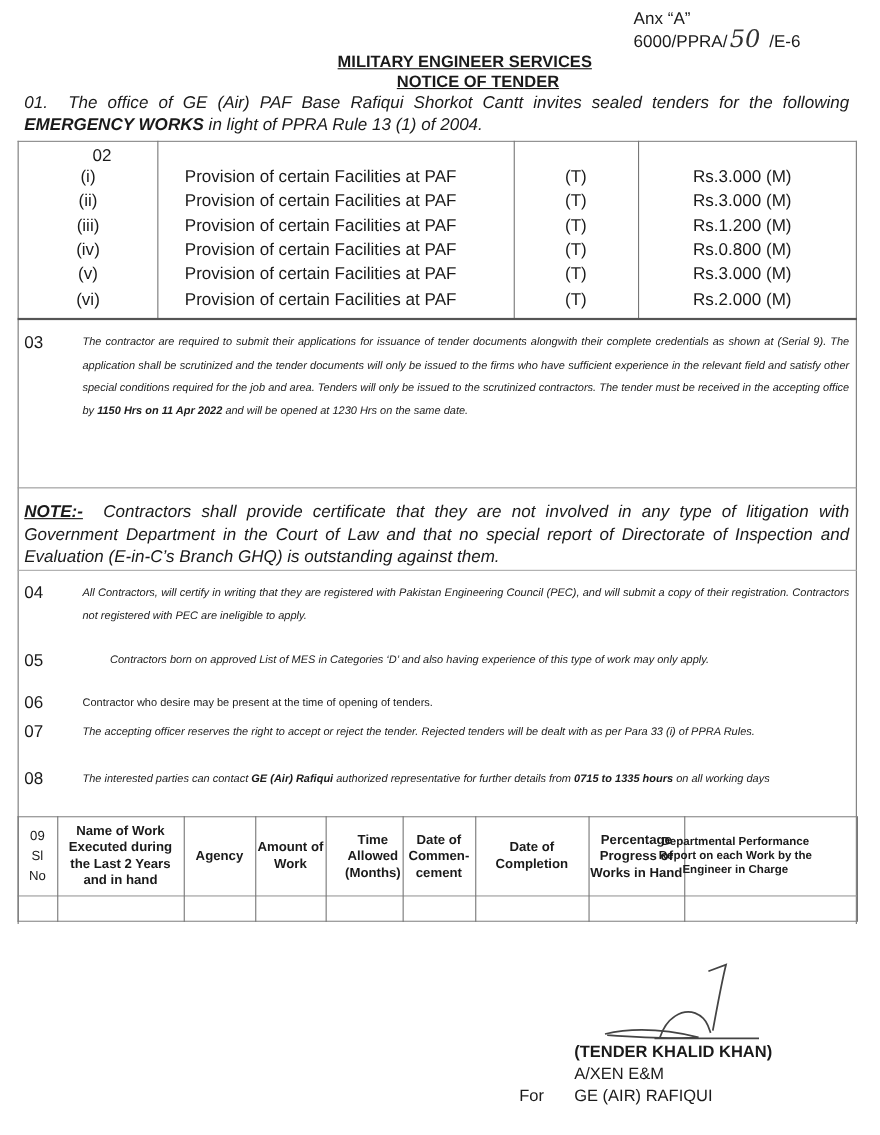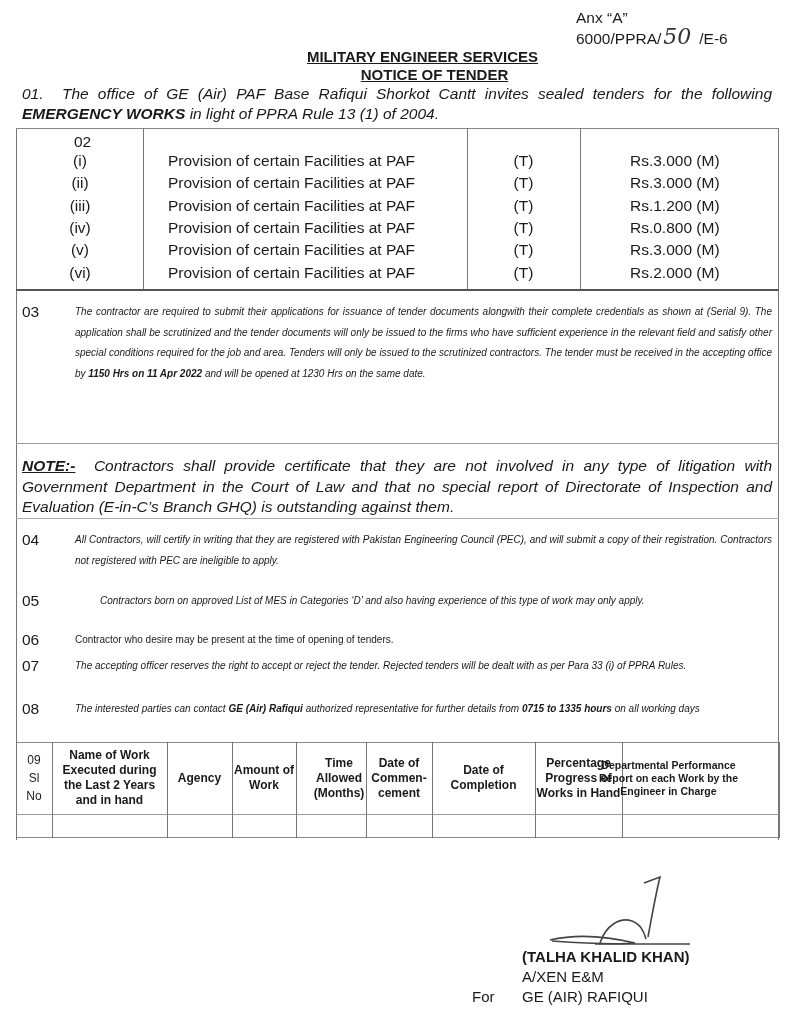--- a/index.html
+++ b/index.html
@@ -33,21 +33,21 @@
 </div>
 
 <div class="vline" style="left:16px;top:128px;height:712px;"></div>
 <div class="vline" style="left:778px;top:128px;height:712px;"></div>
 <div class="hline" style="left:16px;top:128px;width:763px;"></div>
 
 <div>
   <div class="vline" style="left:143px;top:128px;height:162px;"></div>
   <div class="vline" style="left:467px;top:128px;height:162px;"></div>
   <div class="vline" style="left:580px;top:128px;height:162px;"></div>
-  <div class="abs txt" style="left:74px;top:132px;">02</div>
+  <div class="abs txt" style="left:84px;top:132px;">02</div>
   <div id="works-rows">
       <div class="abs txt" style="left: 40px; top: 151px; width: 80px; text-align: center;">(i)</div>
       <div class="abs txt" style="left: 168px; top: 151px; width: 290px;">Provision of certain Facilities at PAF</div>
       <div class="abs txt" style="left: 467px; top: 151px; width: 113px; text-align: center;">(T)</div>
       <div class="abs txt" style="left: 630px; top: 151px; width: 140px;">Rs.3.000 (M)</div>
       <div class="abs txt" style="left: 40px; top: 173.3px; width: 80px; text-align: center;">(ii)</div>
       <div class="abs txt" style="left: 168px; top: 173.3px; width: 290px;">Provision of certain Facilities at PAF</div>
       <div class="abs txt" style="left: 467px; top: 173.3px; width: 113px; text-align: center;">(T)</div>
       <div class="abs txt" style="left: 630px; top: 173.3px; width: 140px;">Rs.3.000 (M)</div>
       <div class="abs txt" style="left: 40px; top: 195.6px; width: 80px; text-align: center;">(iii)</div>
@@ -134,16 +134,16 @@
     <div class="abs" style="left: 535px; width: 87px; top: 816px; height: 20px;"></div>
     <div class="abs" style="left: 622px; width: 157px; top: 816px; height: 20px;"></div>
   </div>
 
 <svg class="abs" style="left:540px;top:875px;" width="240" height="75">
   <path d="M10,65 C40,58 70,62 95,68 C70,70 40,68 12,66" fill="none" stroke="#444" stroke-width="1.6"></path>
   <path d="M60,68 C66,50 80,42 92,46 C102,50 104,58 106,64" fill="none" stroke="#444" stroke-width="1.6"></path>
   <path d="M108,62 C112,40 116,18 120,2 L104,8" fill="none" stroke="#444" stroke-width="1.6"></path>
   <path d="M55,69 L150,69" fill="none" stroke="#444" stroke-width="1.6"></path>
 </svg>
-<div class="abs b" style="left:522px;top:948px;font-size:15px;">(TALHA KHALID KHAN)</div>
+<div class="abs b" style="left:522px;top:948px;font-size:15px;">(TENDER KHALID KHAN)</div>
 <div class="abs" style="left:522px;top:968px;font-size:15px;">A/XEN E&amp;M</div>
 <div class="abs" style="left:472px;top:988px;font-size:15px;">For</div>
 <div class="abs" style="left:522px;top:988px;font-size:15px;">GE (AIR) RAFIQUI</div>
 
 </body></html>

